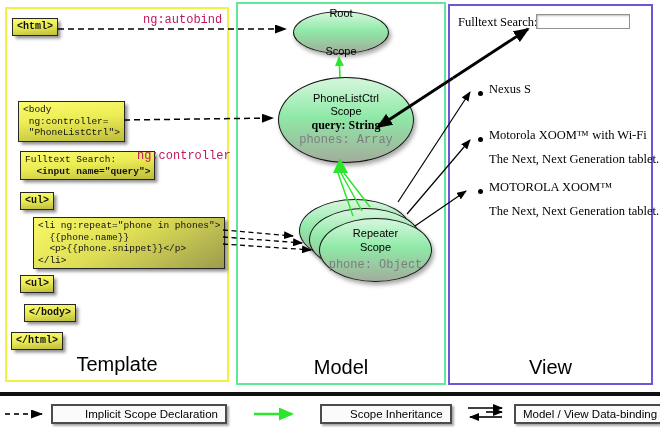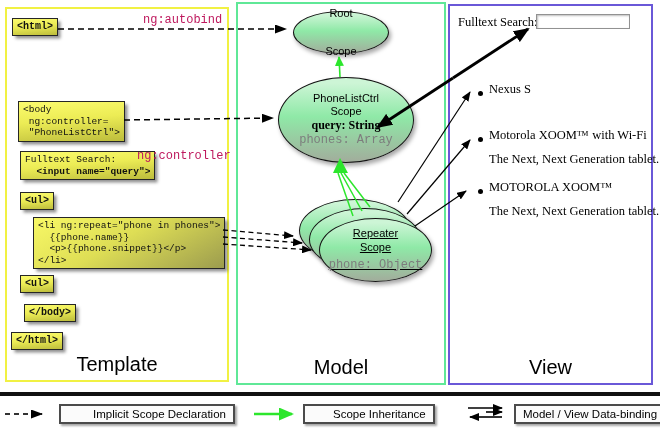--- a/index.html
+++ b/index.html
@@ -96,21 +96,21 @@
 
     <div class="ellipse" style="left:40px;top:73px;width:134px;height:84px;">
       <div class="t">PhoneListCtrl</div>
       <div class="t">Scope</div>
       <div class="prop-bold">query: String</div>
       <div class="prop-gray">phones: Array</div>
     </div>
 
     <div class="ellipse" style="left:61px;top:195px;width:110px;height:61px;"></div>
     <div class="ellipse" style="left:71px;top:204px;width:110px;height:61px;"></div>
-    <div class="ellipse" style="left:81px;top:214px;width:111px;height:62px;text-decoration:underline;">
+    <div class="ellipse" style="left:81px;top:214px;width:111px;height:62px;">
       <div class="t">Repeater</div>
       <div class="t">Scope</div>
       <div class="prop-gray" style="margin-top:4px;">phone: Object</div>
     </div>
   </div>
 
   <div class="panel" id="panel-view">
     <div class="panel-title">View</div>
 
     <div class="serif" id="search-label">Fulltext Search:</div>
@@ -123,22 +123,22 @@
     <div class="serif vname" style="top:122px;">Motorola XOOM™ with Wi-Fi</div>
     <div class="serif vdesc" style="top:146px;">The Next, Next Generation tablet.</div>
 
     <span class="vdot" style="left:28px;top:183px;"></span>
     <div class="serif vname" style="top:174px;">MOTOROLA XOOM™</div>
     <div class="serif vdesc" style="top:198px;">The Next, Next Generation tablet.</div>
   </div>
 
   <div id="separator"></div>
 
-  <div class="lbox" style="left:59px;padding-left:32px;">Implicit Scope Declaration</div>
-  <div class="lbox" style="left:303px;padding-left:28px;">Scope Inheritance</div>
+  <div class="lbox" style="left:51px;padding-left:32px;">Implicit Scope Declaration</div>
+  <div class="lbox" style="left:320px;padding-left:28px;">Scope Inheritance</div>
   <div class="lbox" style="left:514px;">Model / View Data-binding</div>
 
   <svg class="overlay" width="660" height="435" viewBox="0 0 660 435">
     <defs>
       <marker id="m-md" markerUnits="userSpaceOnUse" markerWidth="12" markerHeight="9" refX="11" refY="4.5" orient="auto">
           <path d="M0,0 L12,4.5 L0,9 Z" fill="#000"></path>
         </marker>
       <marker id="m-sm" markerUnits="userSpaceOnUse" markerWidth="10" markerHeight="8" refX="9" refY="4" orient="auto">
           <path d="M0,0 L10,4 L0,8 Z" fill="#000"></path>
         </marker>

